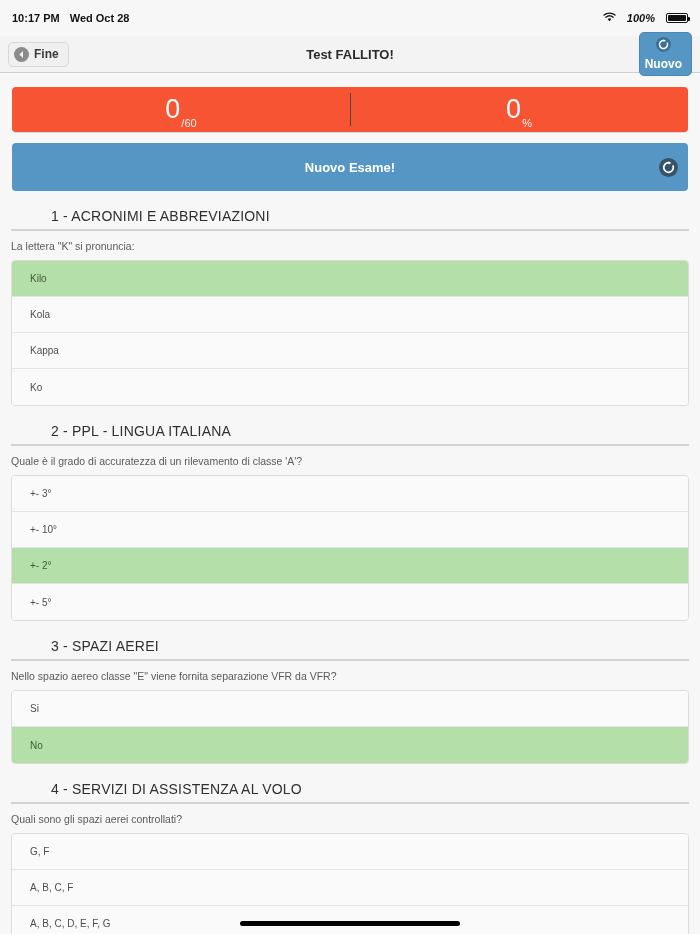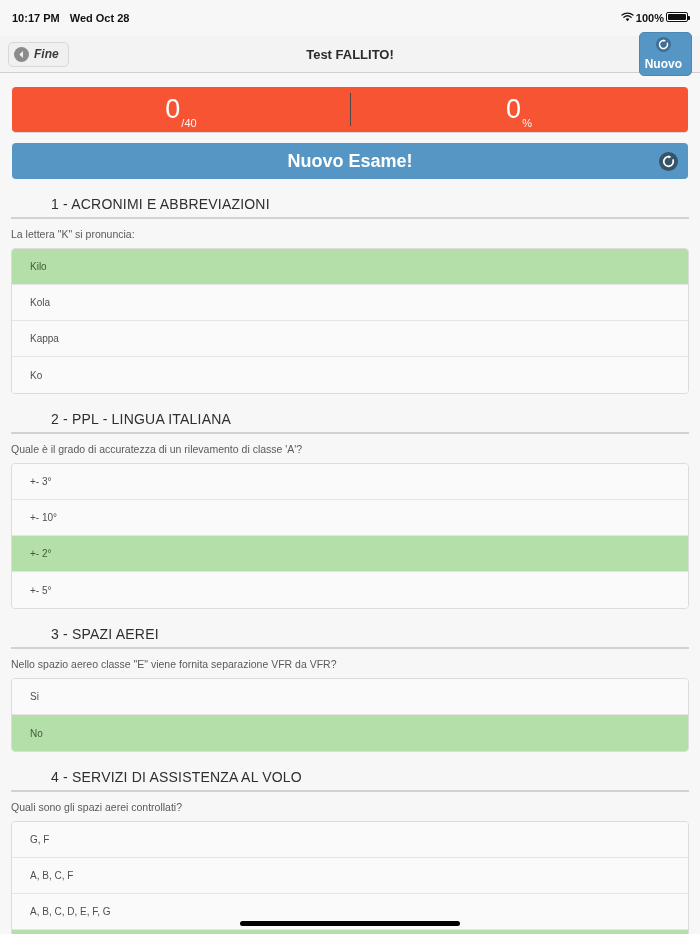--- a/index.html
+++ b/index.html
@@ -12,21 +12,21 @@
   .screen { position: relative; width: 700px; height: 934px; background: #f7f7f7; }
 
   
   .statusbar {
     height: 22px; display: flex; align-items: center;
     justify-content: space-between;
     padding: 18px 12px; background: #f7f7f7;
     font-size: 11px; font-weight: bold; color: #111;
   }
   .sb-left { display: flex; align-items: center; gap: 10px; }
-  .sb-right { display: flex; align-items: flex-start; gap: 2px; }
+  .sb-right { display: flex; align-items: center; gap: 11px; font-style: italic; }
   .wifi-ico { display: block; }
   .battery {
     width: 22px; height: 10px; border: 1px solid #111; border-radius: 2px;
     position: relative; background: #fff; padding: 1px;
   }
   .battery::after {
     content: ""; position: absolute; right: -3px; top: 3px;
     width: 2px; height: 4px; background: #111; border-radius: 0 1px 1px 0;
   }
   .battery i { display: block; height: 100%; background: #111; border-radius: 1px; }
@@ -40,21 +40,21 @@
   }
   .nav-title {
     position: absolute; left: 0; right: 0; text-align: center;
     font-size: 13px; font-weight: bold; color: #2b2b2b;
     pointer-events: none;
   }
   .btn-back {
     display: flex; align-items: center; gap: 5px;
     background: #f0f0f0; border: 1px solid #d8d8d8; border-radius: 5px;
     padding: 4px 9px 4px 5px; position: relative; z-index: 2;
-    font-size: 12px; font-weight: bold; color: #3a3a3a; cursor: pointer; font-style: italic;
+    font-size: 12px; font-weight: bold; color: #3a3a3a; cursor: pointer;
   }
   .circ-arrow {
     width: 15px; height: 15px; border-radius: 50%;
     background: #8b8b8b; display: flex; align-items: center;
     justify-content: center; flex: 0 0 auto;
   }
   .circ-arrow svg { display: block; }
   .btn-nuovo {
     margin-left: auto; display: flex; align-items: center; gap: 5px;
     background: #5596c4; border: 1px solid #4a87b4; border-radius: 5px;
@@ -81,25 +81,25 @@
   .score-half + .score-half::before {
     content: ""; position: absolute; left: 0; top: 6px; bottom: 6px;
     width: 1px; background: #4a4a4a;
   }
   .score-big { font-size: 27px; line-height: 1; font-weight: 300; }
   .score-sub { font-size: 11px; margin-left: 1px; align-self: flex-end;
                margin-bottom: 3px; opacity: .95; }
 
   
   .newexam {
-    margin: 11px 12px 0 12px; height: 36px;
+    margin: 11px 12px 0 12px; height: 48px;
     background: #5596c4; border-radius: 4px;
     display: flex; align-items: center; justify-content: center;
     position: relative; cursor: pointer;
-    color: #fff; font-size: 18px; font-weight: bold;
+    color: #fff; font-size: 13px; font-weight: bold;
   }
   .newexam .circ-refresh {
     position: absolute; right: 10px; width: 19px; height: 19px;
     background: #37536a;
   }
 
   
   .content { padding: 0 0 0 0; }
   .section { margin-top: 17px; }
   .sec-head {
@@ -173,21 +173,21 @@
           <path d="M6 0.2 6 3.3 8.7 1.8z" fill="#fff"></path>
         </svg>
       </span>
       <span>Nuovo</span>
     </div>
   </div>
 
   <div class="scorebar">
     <div class="score-half">
       <span class="score-big">0</span>
-      <span class="score-sub">/40</span>
+      <span class="score-sub">/60</span>
     </div>
     <div class="score-half">
       <span class="score-big">0</span>
       <span class="score-sub">%</span>
     </div>
   </div>
 
   <div class="newexam">
     <span>Nuovo Esame!</span>
     <span class="circ-refresh">

